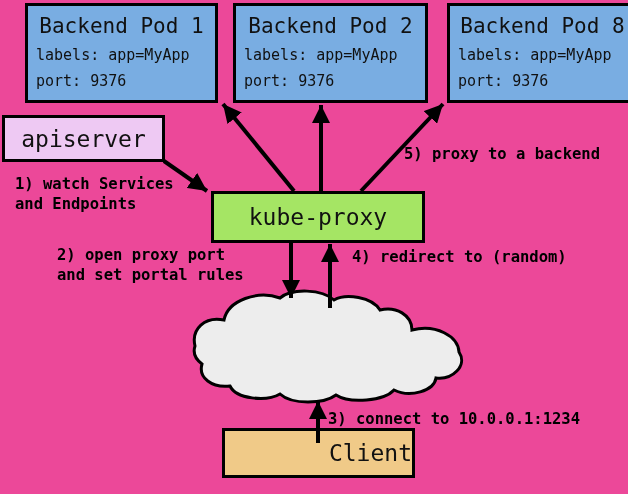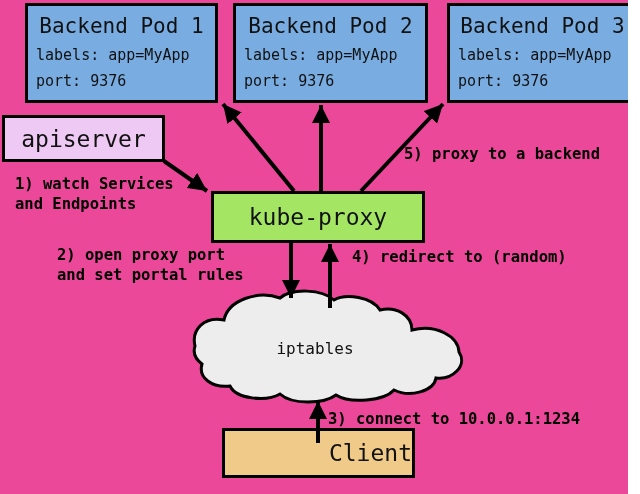--- a/index.html
+++ b/index.html
@@ -78,21 +78,21 @@
     <div class="pod-line">port: 9376</div>
   </div>
 
   <div class="box pod" style="left: 233px; top: 3px; width: 195px; height: 100px; background-color: rgb(121, 173, 226);">
     <div class="pod-title">Backend Pod 2</div>
     <div class="pod-line">labels: app=MyApp</div>
     <div class="pod-line">port: 9376</div>
   </div>
 
   <div class="box pod" style="left: 447px; top: 3px; width: 191px; height: 100px; background-color: rgb(121, 173, 226);">
-    <div class="pod-title">Backend Pod 3</div>
+    <div class="pod-title">Backend Pod 8</div>
     <div class="pod-line">labels: app=MyApp</div>
     <div class="pod-line">port: 9376</div>
   </div>
 
   <div class="box label-box" style="left: 211px; top: 191px; width: 214px; height: 52px; background-color: rgb(165, 229, 100);">
     <span>kube-proxy</span>
   </div>
 
   <div class="box label-box" style="left: 2px; top: 115px; width: 163px; height: 47px; background-color: rgb(238, 201, 243);">
     <span>apiserver</span>
@@ -126,21 +126,20 @@
 
     <line class="arrow-line" x1="164" y1="161" x2="207" y2="191" marker-end="url(#ah)"></line>
     <line class="arrow-line" x1="294" y1="191" x2="223" y2="104" marker-end="url(#ah)"></line>
     <line class="arrow-line" x1="321" y1="191" x2="321" y2="105" marker-end="url(#ah)"></line>
     <line class="arrow-line" x1="361" y1="191" x2="443" y2="104" marker-end="url(#ah)"></line>
     <line class="arrow-line" x1="291" y1="242" x2="291" y2="298" marker-end="url(#ah)"></line>
     <line class="arrow-line" x1="330" y1="308" x2="330" y2="244" marker-end="url(#ah)"></line>
     <line class="arrow-line" x1="318" y1="443" x2="318" y2="401" marker-end="url(#ah)"></line>
   </svg>
 
-  <div class="iptables-label">iptables</div>
 
   <div class="annotation" style="left:15px; top:174px;">
     <div>1) watch Services</div>
     <div>and Endpoints</div>
   </div>
 
   <div class="annotation" style="left:57px; top:245px;">
     <div>2) open proxy port</div>
     <div>and set portal rules</div>
   </div>

